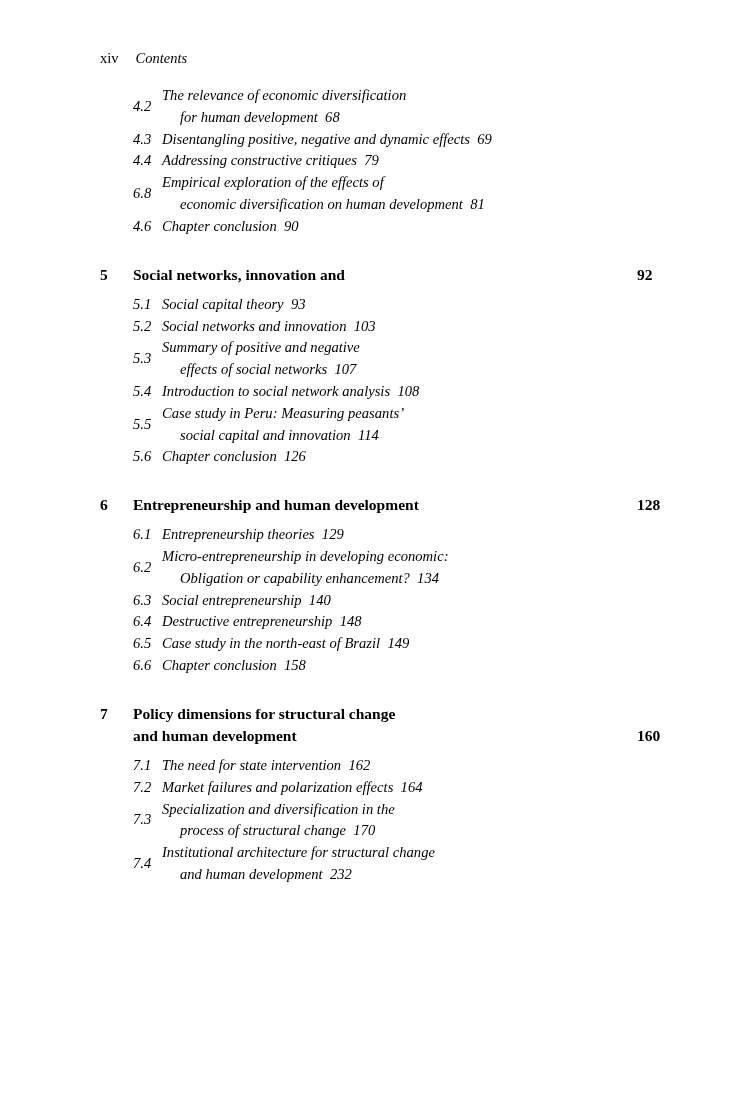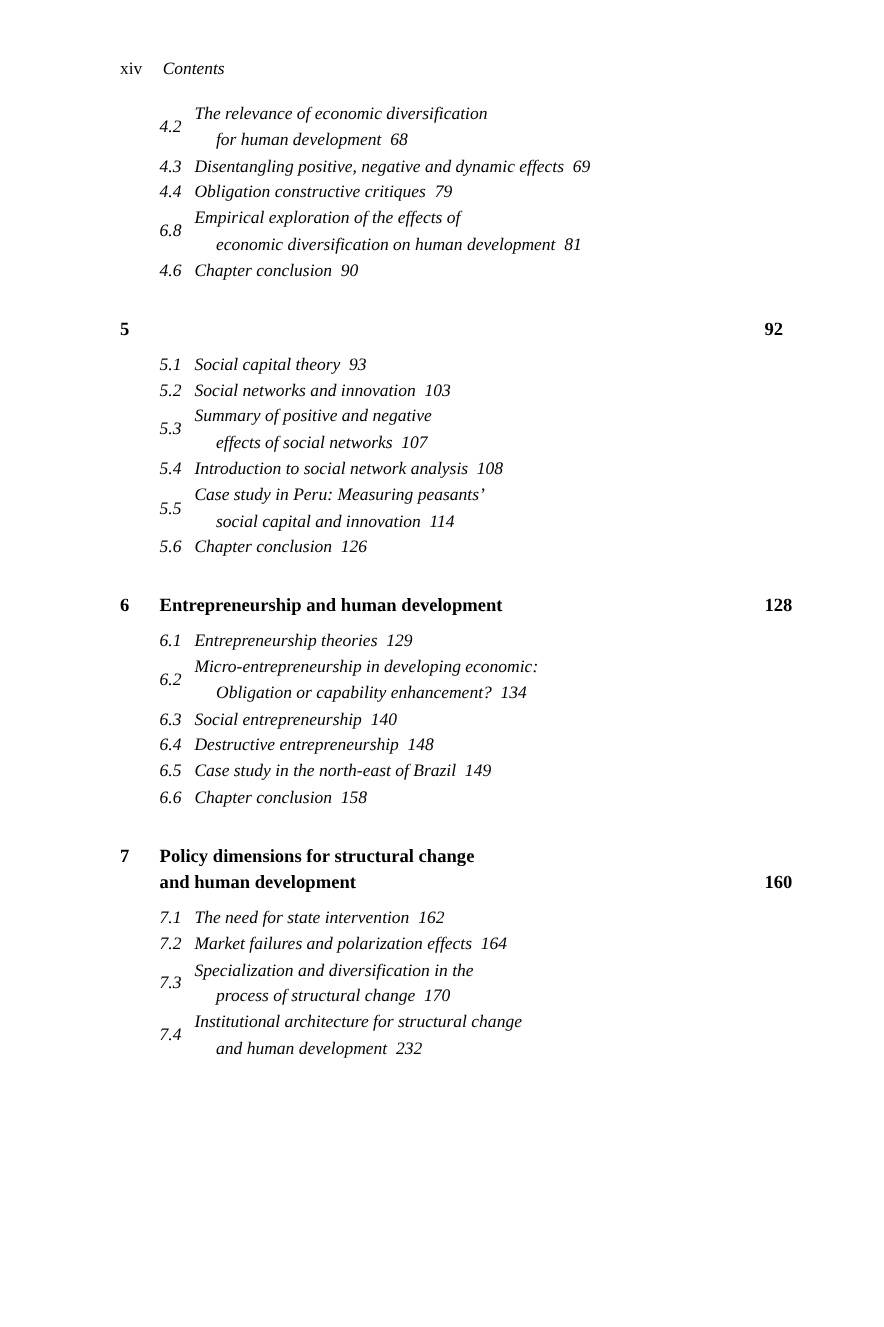--- a/index.html
+++ b/index.html
@@ -108,36 +108,36 @@
           <div class="section">
             <div class="section-num">4.2</div>
             <div class="section-text"><span>The relevance of economic diversification</span><span class="cont"><span>for human development</span><span class="pg">68</span></span></div>
           </div>
           <div class="section">
             <div class="section-num">4.3</div>
             <div class="section-text"><span>Disentangling positive, negative and dynamic effects</span><span class="pg">69</span></div>
           </div>
           <div class="section">
             <div class="section-num">4.4</div>
-            <div class="section-text"><span>Obligation constructive critiques</span><span class="pg">79</span></div>
+            <div class="section-text"><span>Addressing constructive critiques</span><span class="pg">79</span></div>
           </div>
           <div class="section">
             <div class="section-num">6.8</div>
             <div class="section-text"><span>Empirical exploration of the effects of</span><span class="cont"><span>economic diversification on human development</span><span class="pg">81</span></span></div>
           </div>
           <div class="section">
             <div class="section-num">4.6</div>
             <div class="section-text"><span>Chapter conclusion</span><span class="pg">90</span></div>
           </div>
         </div>
       </div>
       <div class="chapter">
         <div class="chapter-title-row">
           <div class="chapter-num">5</div>
-          <div class="chapter-title"></div>
+          <div class="chapter-title"><span>Social networks, innovation and</span></div>
           <div class="chapter-page">92</div>
         </div>
         <div class="sections">
           <div class="section">
             <div class="section-num">5.1</div>
             <div class="section-text"><span>Social capital theory</span><span class="pg">93</span></div>
           </div>
           <div class="section">
             <div class="section-num">5.2</div>
             <div class="section-text"><span>Social networks and innovation</span><span class="pg">103</span></div>

